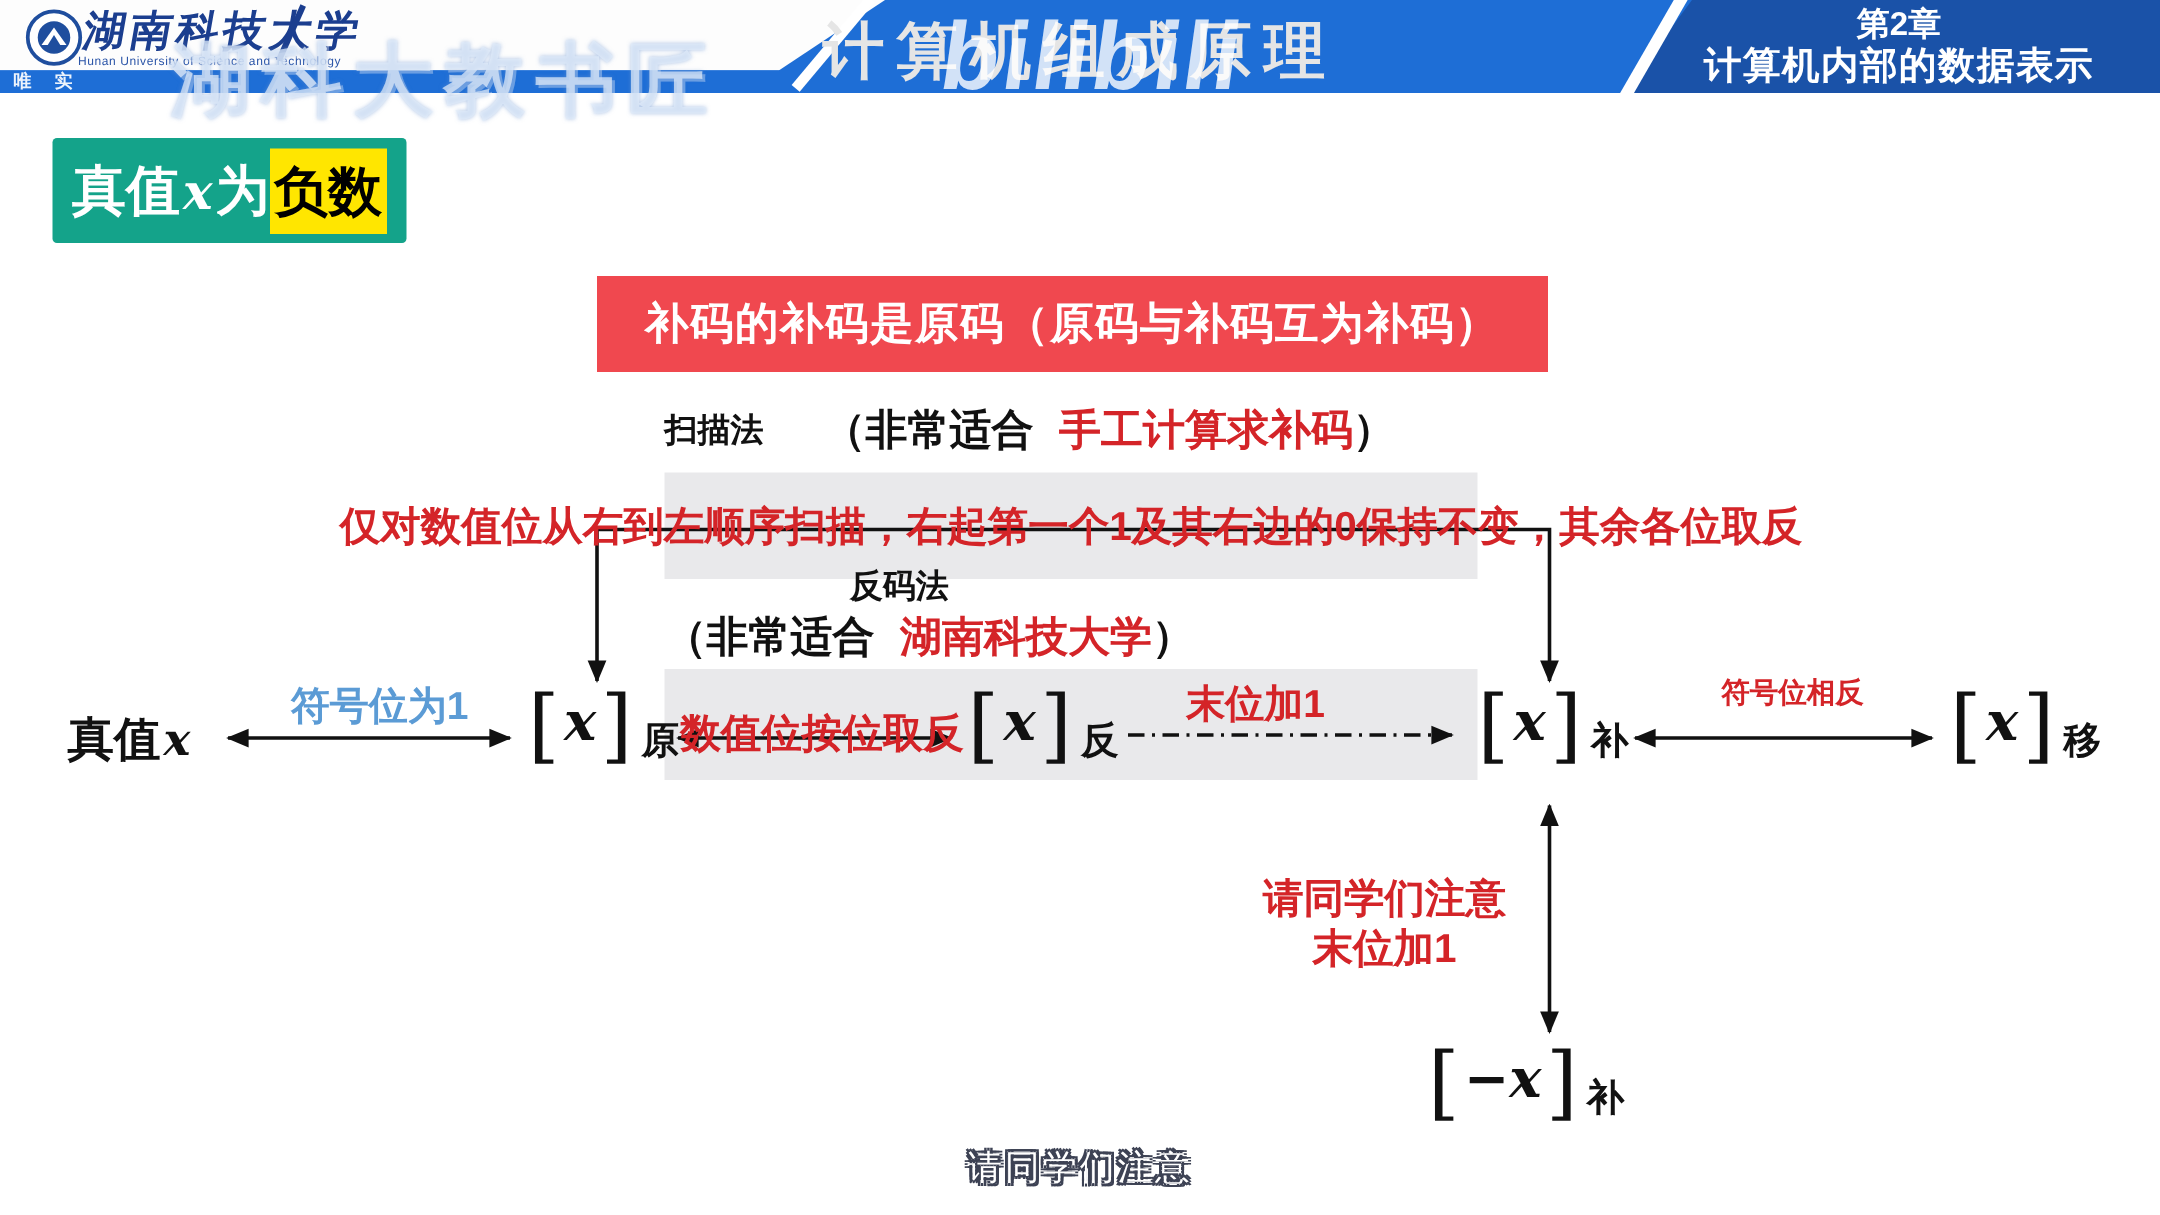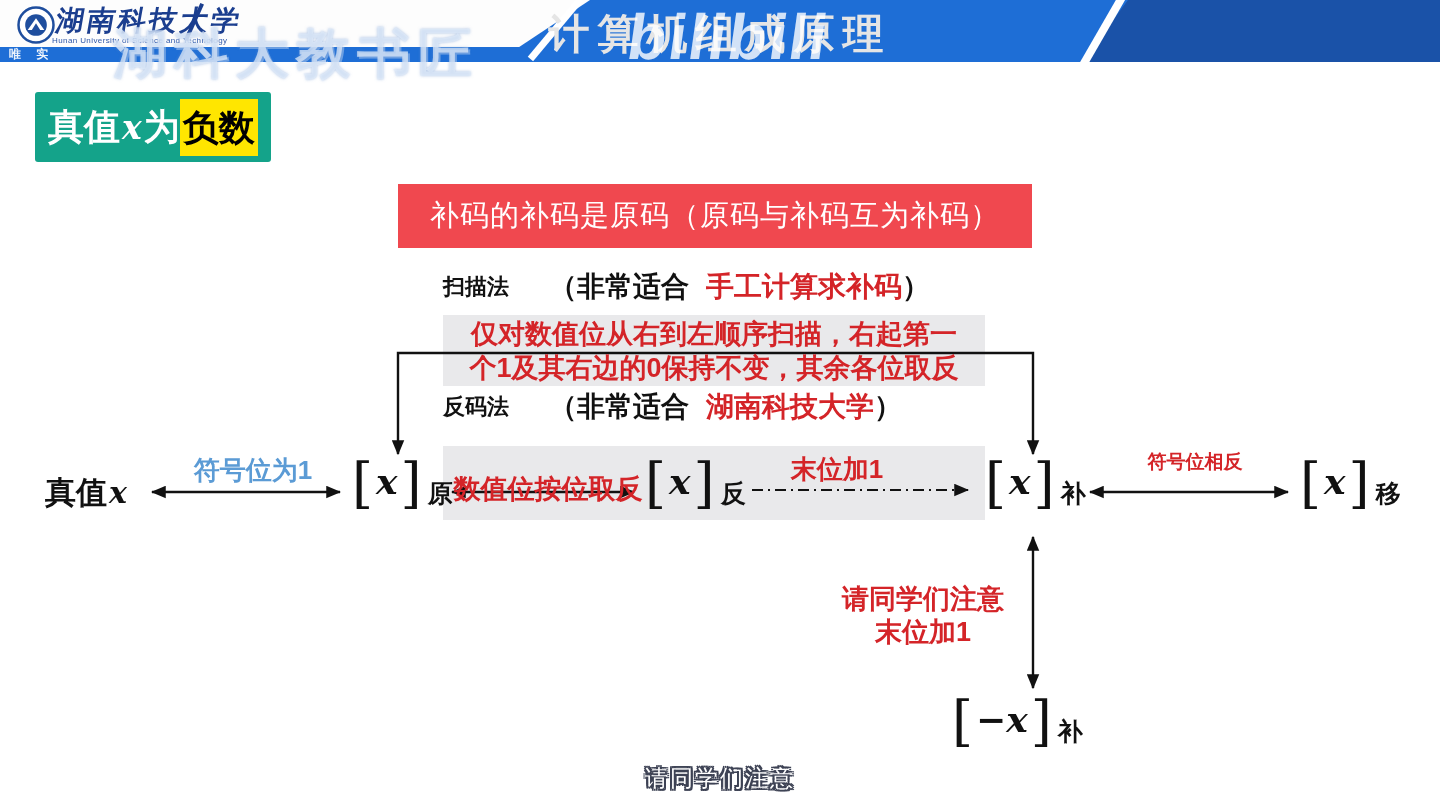--- a/index.html
+++ b/index.html
@@ -48,33 +48,33 @@
                  display:inline-flex; align-items:center; }
   #topic-badge .wtxt { color:#fff; font-size:36px; font-weight:800; }
   #topic-badge .vvar { color:#fff; font-size:33px; font-weight:700; font-style:italic;
                        font-family:"DejaVu Serif",serif; margin:0 2px; }
   #topic-badge .hl { background:var(--highlight-yellow,#FFE600); color:#000;
                      font-size:36px; font-weight:800; padding:5px 3px 3px; }
 
   #banner { position:absolute; left:398px; top:184px; width:634px; height:64px;
             background:var(--banner-red,#F04950);
             display:flex; align-items:center; justify-content:center;
-            color:#fff; font-size:29px; font-weight:400; letter-spacing:1px; white-space:nowrap; }
+            color:#fff; font-size:29px; font-weight:700; letter-spacing:1px; white-space:nowrap; }
 
   .method-row { position:absolute; left:443px; height:40px; display:flex; align-items:center;
                 font-weight:800; color:#111; white-space:nowrap; }
   .method-row .mname { font-size:22px; margin-right:40px; }
   .method-row .mnote { font-size:28px; }
   .method-row .mred  { color:var(--text-red,#D42428);margin-left:17px; }
   #scan-row { top:267px; }
-  #inv-row  { top:387px; }
+  #inv-row  { top:376px;flex-direction:column; }
 
   .gray-box { position:absolute; background:var(--gray-box,#E9E9EB); }
   #scan-rule-box { left:443px; top:315px; width:542px; height:71px;
-                   display:flex; flex-direction:column; align-items:center; justify-content:center; }
+                   display:flex; flex-direction:row; align-items:center; justify-content:center; }
   #scan-rule-box .rline { position:relative; z-index:3; color:var(--text-red,#D42428);
                           font-size:27px; font-weight:800; line-height:34px; white-space:nowrap; }
   #row-band { left:443px; top:446px; width:542px; height:74px; }
 
   
   #arrows { position:absolute; left:0; top:0; width:1440px; height:810px; z-index:2; pointer-events:none; }
 
   .edge-label { position:absolute; z-index:3; text-align:center; font-weight:800; white-space:nowrap; }
   #lbl-sign-bit { left:158px; top:453px; width:190px; font-size:26px; color:var(--label-blue,#5B9BD5); }
   #lbl-invert   { left:448px; top:471px; width:200px; font-size:27px; color:var(--text-red,#D42428); }
@@ -126,20 +126,24 @@
       </svg>
       <div id="logo-name-zh">湖南科技大学</div>
       <div id="logo-slash"></div>
       <div id="logo-name-en">Hunan University of Science and Technology</div>
     </div>
     <div id="logo-stripe"></div>
     <div id="logo-motto">唯 实</div>
 
     <div id="main-title">计算机组成原理</div>
 
+    <div id="chapter-text">
+      <div id="chapter-line1">第2章</div>
+      <div id="chapter-line2">计算机内部的数据表示</div>
+    </div>
   </div>
 
   <div id="watermark">湖科大教书匠</div>
   <div id="bili-logo">bilibili</div>
 
   <div id="topic-badge">
     <span class="wtxt">真值</span>
     <span class="vvar">x</span>
     <span class="wtxt">为</span>
     <span class="hl">负数</span>

